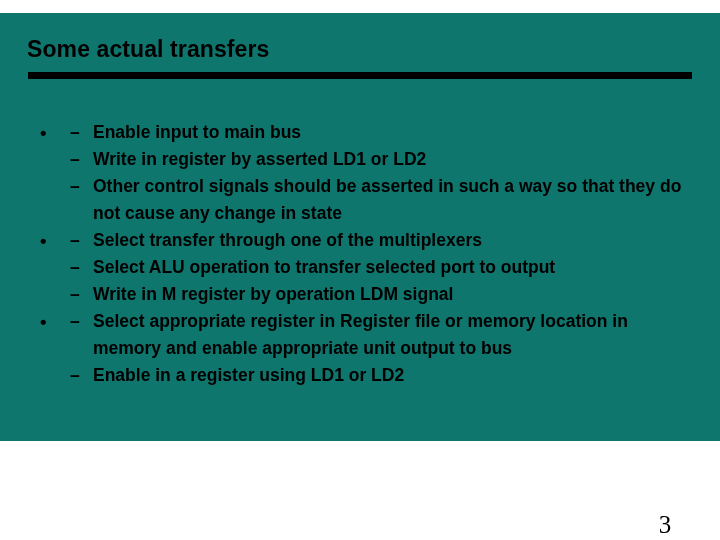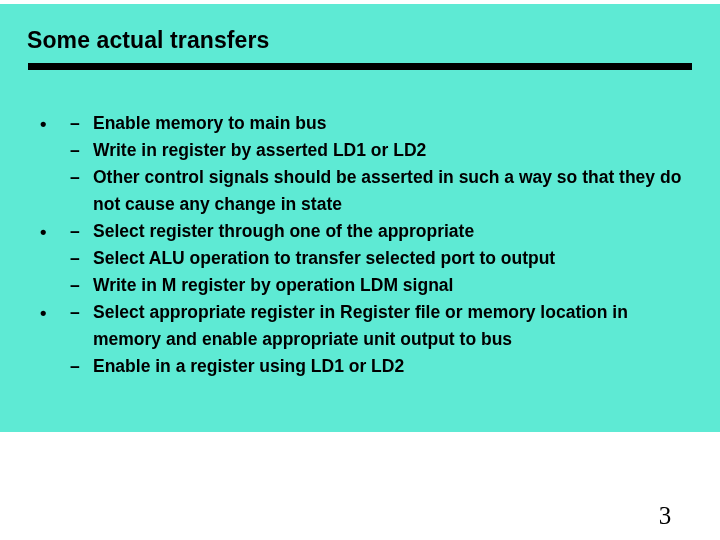--- a/index.html
+++ b/index.html
@@ -10,24 +10,24 @@
   body {
     width: 720px;
     height: 540px;
     overflow: hidden;
     font-family: "Liberation Sans", sans-serif;
     color: #000000;
     position: relative;
   }
   .slide {
     position: absolute;
-    left: 0; top: 4px;
+    left: 0; top: 13px;
     width: 720px;
     height: 428px;
-    background: #5eead4;
+    background: #0f766e;
   }
 
   
   .slide-title {
     position: absolute;
     left: 27px;
     top: 22px;
     width: 666px;
     font-size: 23px;
     font-weight: bold;
@@ -110,37 +110,37 @@
 
   <div class="title-rule"></div>
 
   <div class="body-block">
 
     <div class="bullet-l1">
       <span class="marker">•</span>
     </div>
     <div class="bullet-l2">
       <span class="marker">–</span>
-      <span class="text">Enable memory to main bus</span>
+      <span class="text">Enable input to main bus</span>
     </div>
     <div class="bullet-l2">
       <span class="marker">–</span>
       <span class="text">Write in register by asserted LD1 or LD2</span>
     </div>
     <div class="bullet-l2">
       <span class="marker">–</span>
       <span class="text">Other control signals should be asserted in such a way so that they do not cause any change in state</span>
     </div>
 
     <div class="bullet-l1">
       <span class="marker">•</span>
     </div>
     <div class="bullet-l2">
       <span class="marker">–</span>
-      <span class="text">Select register through one of the appropriate</span>
+      <span class="text">Select transfer through one of the multiplexers</span>
     </div>
     <div class="bullet-l2">
       <span class="marker">–</span>
       <span class="text">Select ALU operation to transfer selected port to output</span>
     </div>
     <div class="bullet-l2">
       <span class="marker">–</span>
       <span class="text">Write in M register by operation LDM signal</span>
     </div>
 

